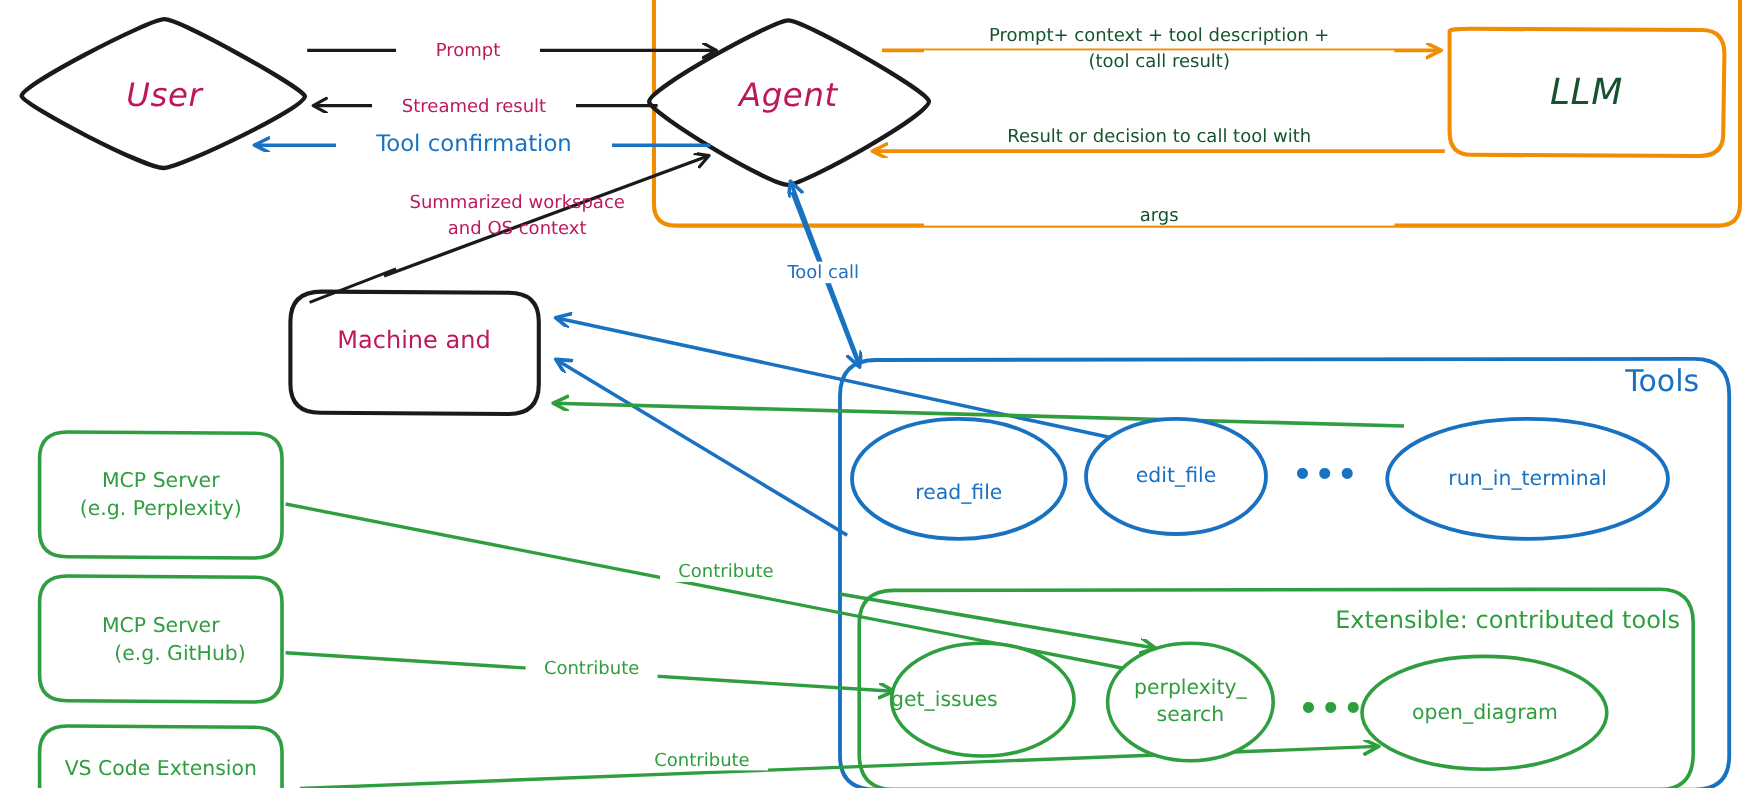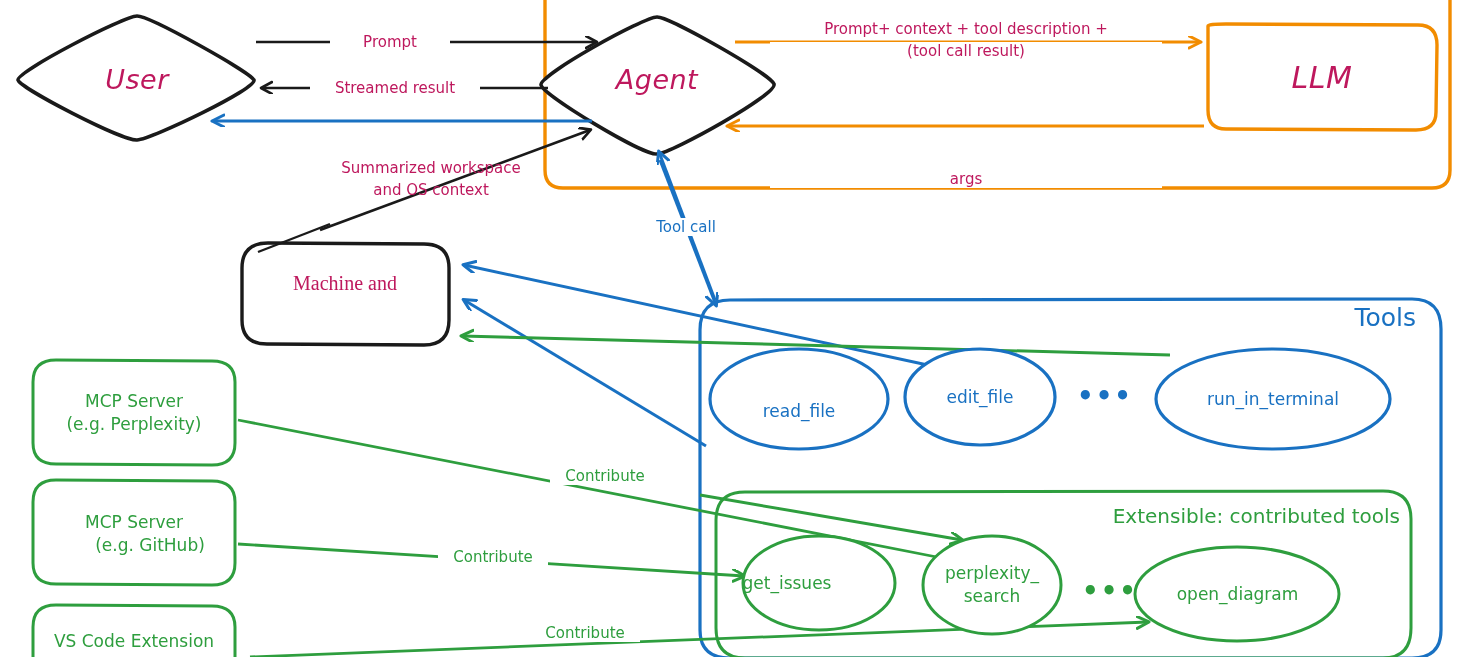--- a/index.html
+++ b/index.html
@@ -26,21 +26,21 @@
   }
   .lbl {
     position: absolute;
     font-family: "DejaVu Sans", sans-serif;
     white-space: pre;
     text-align: center;
     line-height: 1.2;
     pointer-events: none;
   }
   .black-txt { color: #be185d; }
-  .orange-txt { color: #be185d; }
+  .orange-txt { color: #14532d; }
   .blue-txt  { color: #1971c2; }
   .green-txt { color: #2e9e3e; }
 
   .node-title { font-size: 27px; font-style: italic; letter-spacing: .5px; }
   .box-title  { font-size: 20px; }
   .edge-lbl   { font-size: 15px; }
   .edge-lbl-b { font-size: 19px; }
   .tool-lbl   { font-size: 17px; }
   .group-lbl  { font-size: 25px; }
   .group-lbl-s{ font-size: 20px; }
@@ -171,33 +171,35 @@
       <path d="M33,627 Q33,605 56,605 L212,606 Q235,606 235,627 L235,690 L33,690 Z" fill="#ffffff" stroke="#2e9e3e" stroke-width="3"></path>
     </g>
   </svg>
 
   <div class="lbl black-txt node-title" style="left:62px; top:64px; width:150px;">User</div>
 
   <div class="lbl black-txt node-title" style="left:582px; top:64px; width:150px;">Agent</div>
 
   <div class="lbl orange-txt node-title" style="left:1247px; top:60px; width:150px; font-size:30px;">LLM</div>
 
-  <div class="lbl black-txt box-title" style="left:252px; top:271px; width:186px;font-family:Liberation Serif, serif;">Machine and</div>
+  <div class="lbl black-txt box-title" style="left:252px; top:271px; width:186px;">Machine and</div>
 
   <div class="lbl black-txt edge-lbl" style="left:330px; top:33px; width:120px; background:#fff;">Prompt</div>
 
   <div class="lbl black-txt edge-lbl" style="left:310px; top:79px; width:170px; background:#fff;">Streamed result</div>
 
+  <div class="lbl blue-txt edge-lbl-b" style="left:280px; top:109px; width:230px; background:#fff;">Tool confirmation</div>
 
   <div class="lbl black-txt edge-lbl" style="left:325px; top:159px; width:212px;">Summarized workspace</div>
   <div class="lbl black-txt edge-lbl" style="left:325px; top:181px; width:212px;">and OS context</div>
 
   <div class="lbl orange-txt edge-lbl" style="left:770px; top:20px; width:392px; background:#fff;">Prompt+ context + tool description +</div>
   <div class="lbl orange-txt edge-lbl" style="left:770px; top:42px; width:392px; background:#fff;">(tool call result)</div>
 
+  <div class="lbl orange-txt edge-lbl" style="left:770px; top:104px; width:392px; background:#fff;">Result or decision to call tool with</div>
   <div class="lbl orange-txt edge-lbl" style="left:770px; top:126px; width:392px; background:#fff;margin-top:44px;">args</div>
 
   <div class="lbl blue-txt edge-lbl" style="left:634px; top:218px; width:104px; background:#fff;">Tool call</div>
 
   <div class="lbl green-txt edge-lbl" style="left:550px; top:467px; width:110px; background:#fff;">Contribute</div>
 
   <div class="lbl green-txt edge-lbl" style="left:438px; top:548px; width:110px; background:#fff;">Contribute</div>
 
   <div class="lbl green-txt edge-lbl" style="left:530px; top:624px; width:110px; background:#fff;">Contribute</div>
 

